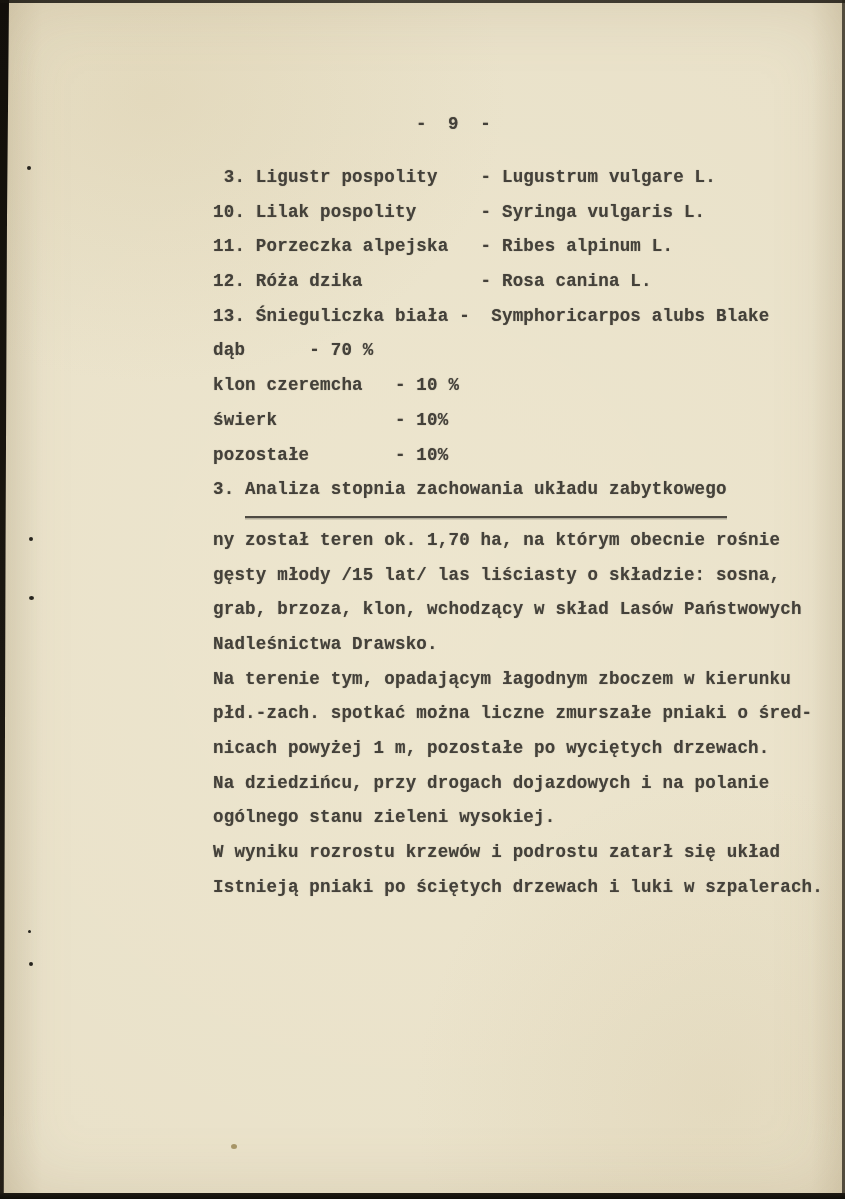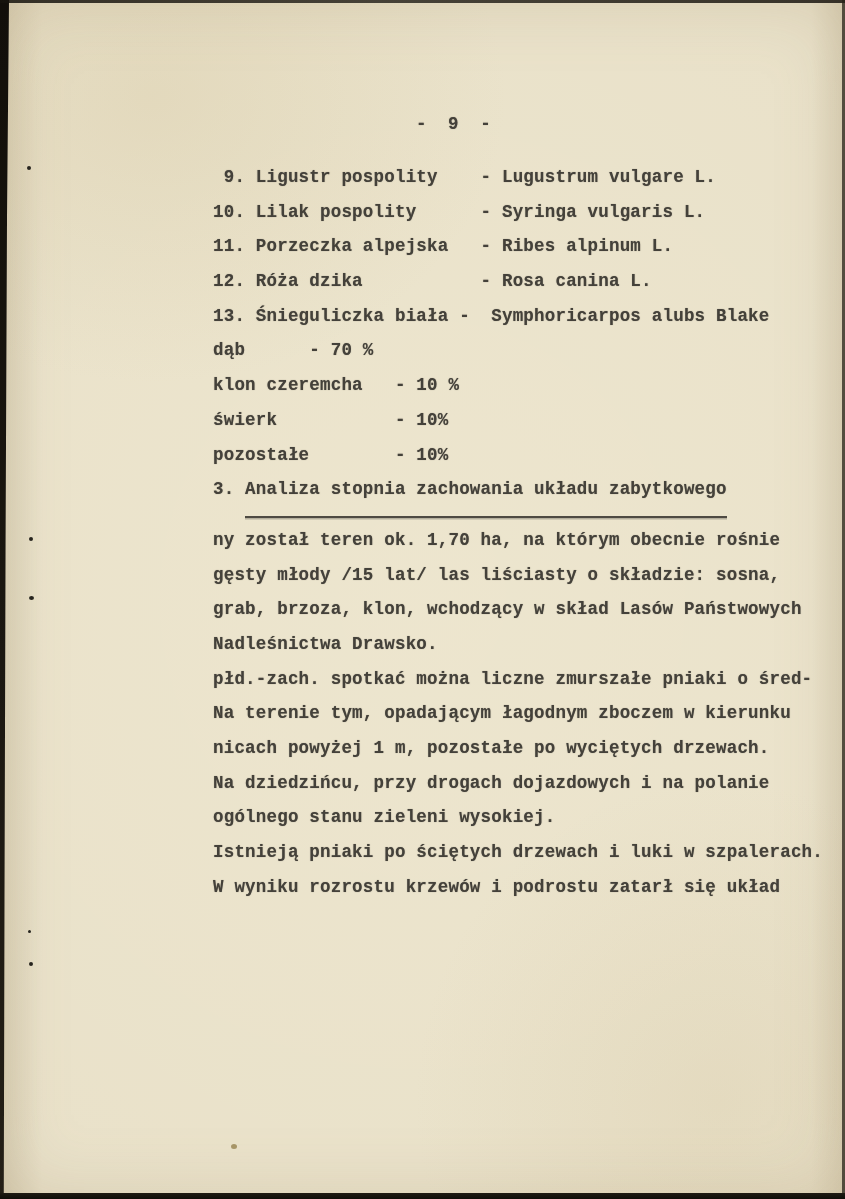--- a/index.html
+++ b/index.html
@@ -60,21 +60,21 @@
 </head>
 <body>
 
 <div id="page">
 
   <div id="pagenumber" class="typed">-  9  -</div>
 
   <div id="textblock" class="typed">
 
     <div>
-        <div class="line"> 9. Ligustr pospolity    - Lugustrum vulgare L.</div>
+        <div class="line"> 3. Ligustr pospolity    - Lugustrum vulgare L.</div>
         <div class="line">10. Lilak pospolity      - Syringa vulgaris L.</div>
         <div class="line">11. Porzeczka alpejska   - Ribes alpinum L.</div>
         <div class="line">12. Róża dzika           - Rosa canina L.</div>
         <div class="line">13. Śnieguliczka biała -  Symphoricarpos alubs Blake</div>
       </div>
 
 
     <div>
         <div class="line">dąb      - 70 %</div>
         <div class="line">klon czeremcha   - 10 %</div>
@@ -85,27 +85,27 @@
 
     <div class="line"><span>3. </span><span class="heading-underline">Analiza stopnia zachowania układu zabytkowego</span></div>
 
     <div class="spacer"></div>
 
     <div>
         <div class="line">ny został teren ok. 1,70 ha, na którym obecnie rośnie</div>
         <div class="line">gęsty młody /15 lat/ las liściasty o składzie: sosna,</div>
         <div class="line">grab, brzoza, klon, wchodzący w skład Lasów Państwowych</div>
         <div class="line">Nadleśnictwa Drawsko.</div>
+        <div class="line">Na terenie tym, opadającym łagodnym zboczem w kierunku</div>
         <div class="line">płd.-zach. spotkać można liczne zmurszałe pniaki o śred-</div>
-        <div class="line">Na terenie tym, opadającym łagodnym zboczem w kierunku</div>
         <div class="line">nicach powyżej 1 m, pozostałe po wyciętych drzewach.</div>
         <div class="line">Na dziedzińcu, przy drogach dojazdowych i na polanie</div>
         <div class="line">ogólnego stanu zieleni wysokiej.</div>
+        <div class="line">W wyniku rozrostu krzewów i podrostu zatarł się układ</div>
         <div class="line">Istnieją pniaki po ściętych drzewach i luki w szpalerach.</div>
-        <div class="line">W wyniku rozrostu krzewów i podrostu zatarł się układ</div>
       </div>
 
   </div>
 
   <div class="edge" id="edge-left"></div>
   <div class="edge" id="edge-top"></div>
   <div class="edge" id="edge-right"></div>
   <div class="edge" id="edge-bottom"></div>
 
   <div class="speck" id="speck-1"></div>

